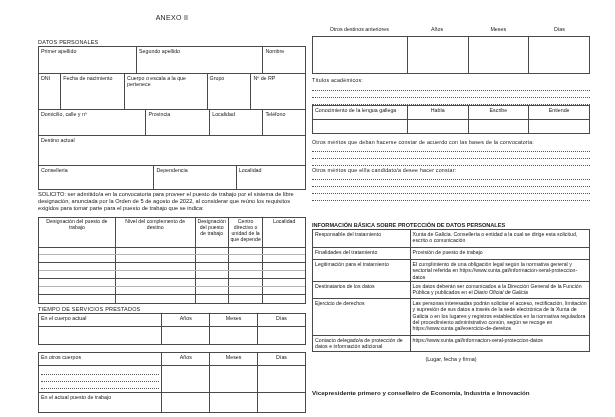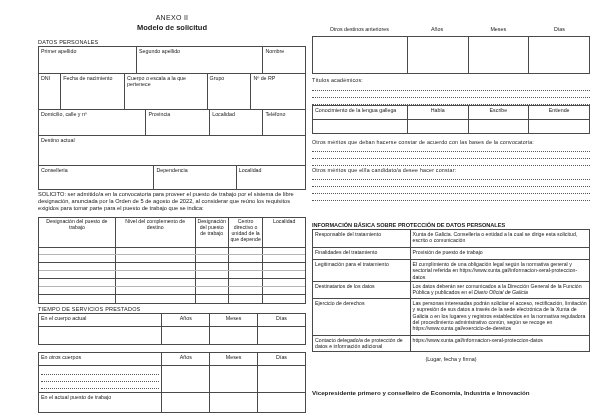--- a/index.html
+++ b/index.html
@@ -38,21 +38,20 @@
   i.em{font-style:italic;}
 </style>
 </head>
 <body>
 
 <div class="page">
 
   <div class="col-l">
 
     <div class="abs title1" style="top:14px;">ANEXO II</div>
-    <div class="abs title2" style="top:23px;">Modelo de solicitud</div>
 
     <div class="abs seclabel" style="top:39px;left:0;">DATOS PERSONALES</div>
 
     <div class="abs tbl" style="top:46px;left:0;">
       <div class="row" style="height:26px;">
         <div class="cell" style="width:36.5%;">Primer apellido</div>
         <div class="cell" style="width:47.5%;">Segundo apellido</div>
         <div class="cell" style="width:16%;">Nombre</div>
       </div>
       <div class="row" style="height:36px;">

